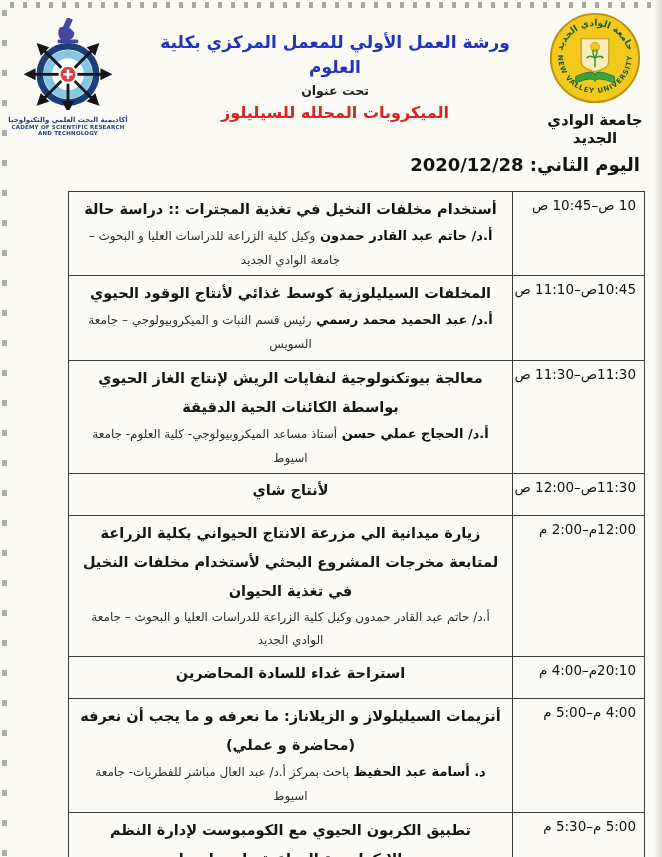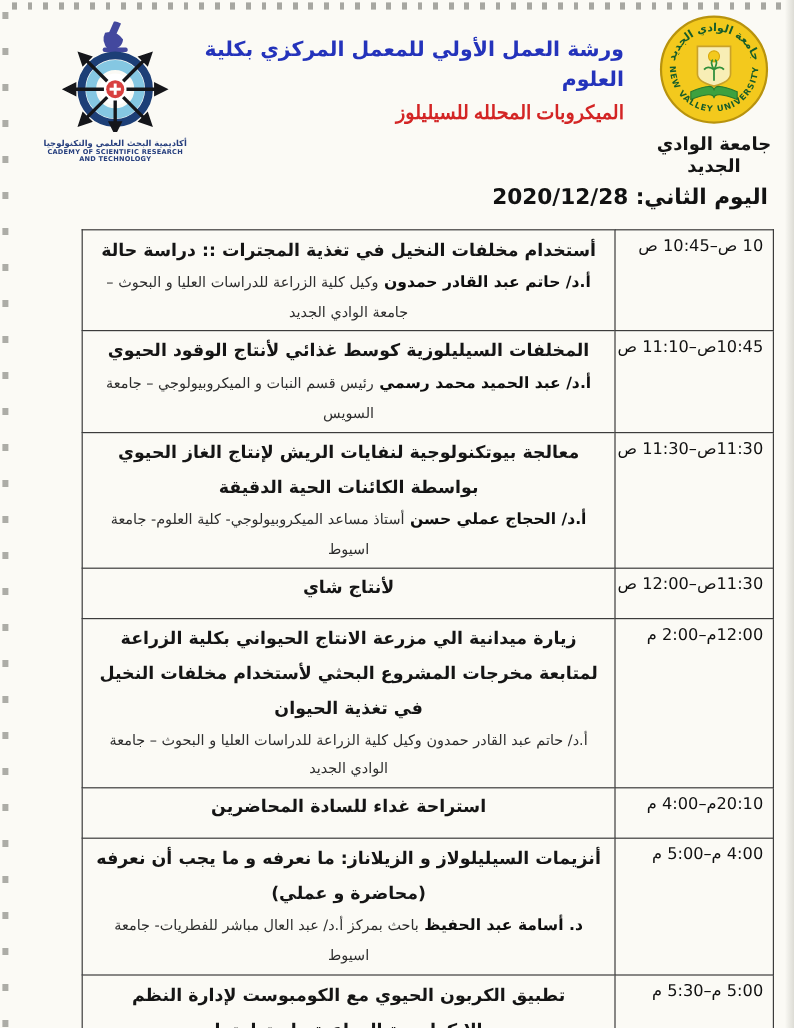--- a/index.html
+++ b/index.html
@@ -20,31 +20,31 @@
     position:absolute; top:10px; bottom:0; left:2px; width:5px;
     background:repeating-linear-gradient(180deg,#8b8b85 0 6px, transparent 6px 30px);
     opacity:.7;
   }
   .edge-right-shadow{
     position:absolute; top:0; bottom:0; right:0; width:8px;
     background:linear-gradient(270deg, rgba(160,160,150,.35), rgba(160,160,150,0));
   }
 
   .header { position:relative; height:152px; }
-  .logo-left { position:absolute; top:18px; left:36px; width:120px; text-align:center; }
+  .logo-left { position:absolute; top:18px; left:8px; width:120px; text-align:center; }
   .logo-left .cap-ar { font-size:7px; font-weight:bold; color:#28407f; margin-top:2px; }
   .logo-left .cap-en { font-size:5.5px; font-weight:bold; color:#28407f; letter-spacing:.2px; }
 
   .logo-right { position:absolute; top:12px; right:8px; width:118px; text-align:center; }
   .logo-right .cap { font-size:15px; font-weight:bold; color:#141414; margin-top:3px; }
 
-  .title-block { position:absolute; top:30px; right:142px; left:150px; text-align:right; }
+  .title-block { position:absolute; top:30px; right:142px; left:150px; text-align:center; }
   .t1 { font-size:17px; font-weight:bold; color:#2433bb; line-height:1.45; }
   .t2 { font-size:12.5px; font-weight:bold; color:#232323; margin-top:4px; }
-  .t3 { font-size:16px; font-weight:bold; color:#d32525; margin-top:5px;font-family:Liberation Serif, serif; }
+  .t3 { font-size:16px; font-weight:bold; color:#d32525; margin-top:5px; }
 
   .date-line {
     text-align:left; direction:rtl; padding-left:6px; padding-right:22px;
     font-size:18px; font-weight:bold; color:#121212;
     text-align:right; margin-top:2px;
   }
 
   table.schedule {
     border-collapse:collapse;
     margin:16px 17px 0 68px;
@@ -132,20 +132,21 @@
         </g>
       </g>
     </svg>
     <div class="cap-ar">أكاديمية البحث العلمي والتكنولوجيا</div>
     <div class="cap-en">CADEMY OF SCIENTIFIC RESEARCH</div>
     <div class="cap-en">AND TECHNOLOGY</div>
   </div>
 
   <div class="title-block">
     <div class="t1">ورشة العمل الأولي للمعمل المركزي بكلية العلوم</div>
+    <div class="t2">تحت عنوان</div>
     <div class="t3">الميكروبات المحلله للسيليلوز</div>
   </div>
 
   <div class="logo-right">
     <svg width="92" height="92" viewBox="0 0 100 100">
       <defs>
         <path id="arcTop" d="M13,52 A37,37 0 0 1 87,52" fill="none"></path>
         <path id="arcBot" d="M10,48 A40,40 0 0 0 90,48" fill="none"></path>
       </defs>
       <circle cx="50" cy="50" r="48" fill="#f3c91d" stroke="#b8930e" stroke-width="2"></circle>

